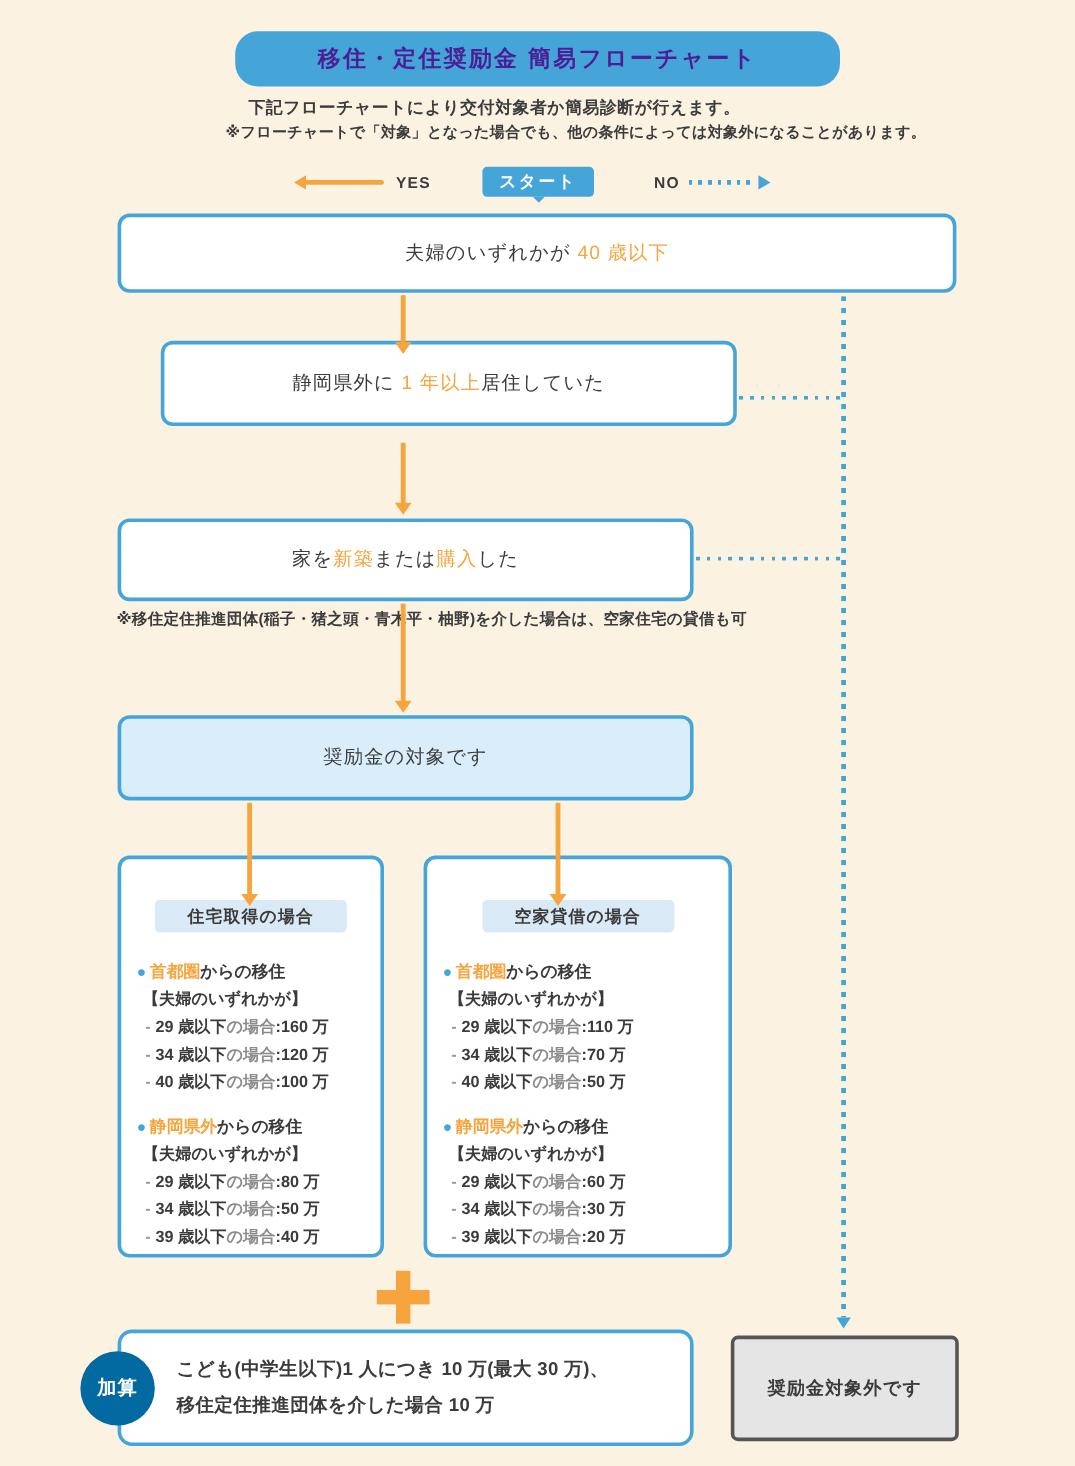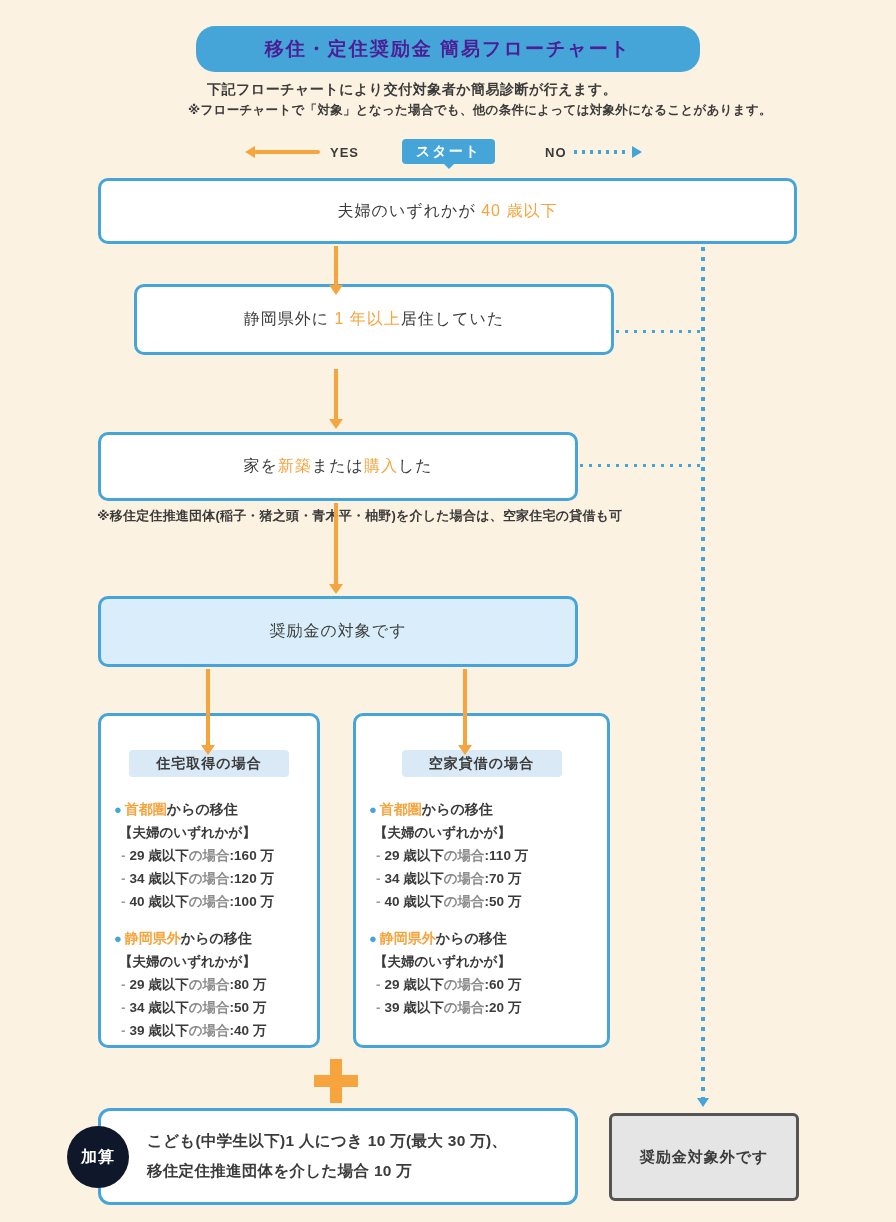--- a/index.html
+++ b/index.html
@@ -89,21 +89,21 @@
   
   .plus{position:absolute;left:314px;top:1059px;width:44px;height:44px;z-index:1;}
   .plus::before{content:"";position:absolute;left:0;top:16px;width:44px;height:12px;background:#f5a43e;}
   .plus::after{content:"";position:absolute;left:16px;top:0;width:12px;height:44px;background:#f5a43e;}
   
   .add-box{left:98px;top:1108px;width:474px;height:91px;border-radius:12px;
     justify-content:flex-start;}
   .add-text{padding-left:46px;display:flex;flex-direction:column;gap:9px;
     font-size:15.5px;font-weight:bold;letter-spacing:.3px;}
   .add-badge{position:absolute;left:67px;top:1126px;width:62px;height:62px;border-radius:50%;
-    background:#0f172a;color:#fff;font-size:16px;font-weight:bold;
+    background:#0369a1;color:#fff;font-size:16px;font-weight:bold;
     display:flex;align-items:center;justify-content:center;z-index:3;letter-spacing:1px;}
   .excluded{position:absolute;left:609px;top:1113px;width:184px;height:82px;
     background:#e5e5e5;border:3px solid #555;border-radius:6px;
     display:flex;align-items:center;justify-content:center;
     font-size:15px;font-weight:bold;letter-spacing:1px;z-index:1;}
 </style>
 </head>
 <body>
 
 <div class="page">
@@ -171,20 +171,21 @@
     <div class="detail-content">
       <div class="bullet-line"><span class="bullet">●</span><span class="origin">首都圏</span><span>からの移住</span></div>
       <div class="cond-line">【夫婦のいずれかが】</div>
       <div class="row-line"><span class="dash">-</span><span>29 歳以下</span><span class="mid">の場合</span><span>:</span><span>110 万</span></div>
       <div class="row-line"><span class="dash">-</span><span>34 歳以下</span><span class="mid">の場合</span><span>:</span><span>70 万</span></div>
       <div class="row-line"><span class="dash">-</span><span>40 歳以下</span><span class="mid">の場合</span><span>:</span><span>50 万</span></div>
 
       <div class="bullet-line section2"><span class="bullet">●</span><span class="origin">静岡県外</span><span>からの移住</span></div>
       <div class="cond-line">【夫婦のいずれかが】</div>
       <div class="row-line"><span class="dash">-</span><span>29 歳以下</span><span class="mid">の場合</span><span>:</span><span>60 万</span></div>
+      <div class="row-line"><span class="dash">-</span><span>34 歳以下</span><span class="mid">の場合</span><span>:</span><span>30 万</span></div>
       <div class="row-line"><span class="dash">-</span><span>39 歳以下</span><span class="mid">の場合</span><span>:</span><span>20 万</span></div>
     </div>
   </div>
 
   <div class="plus"></div>
 
   <div class="box add-box">
     <div class="add-text">
       <span>こども(中学生以下)1 人につき 10 万(最大 30 万)、</span>
       <span>移住定住推進団体を介した場合 10 万</span>

